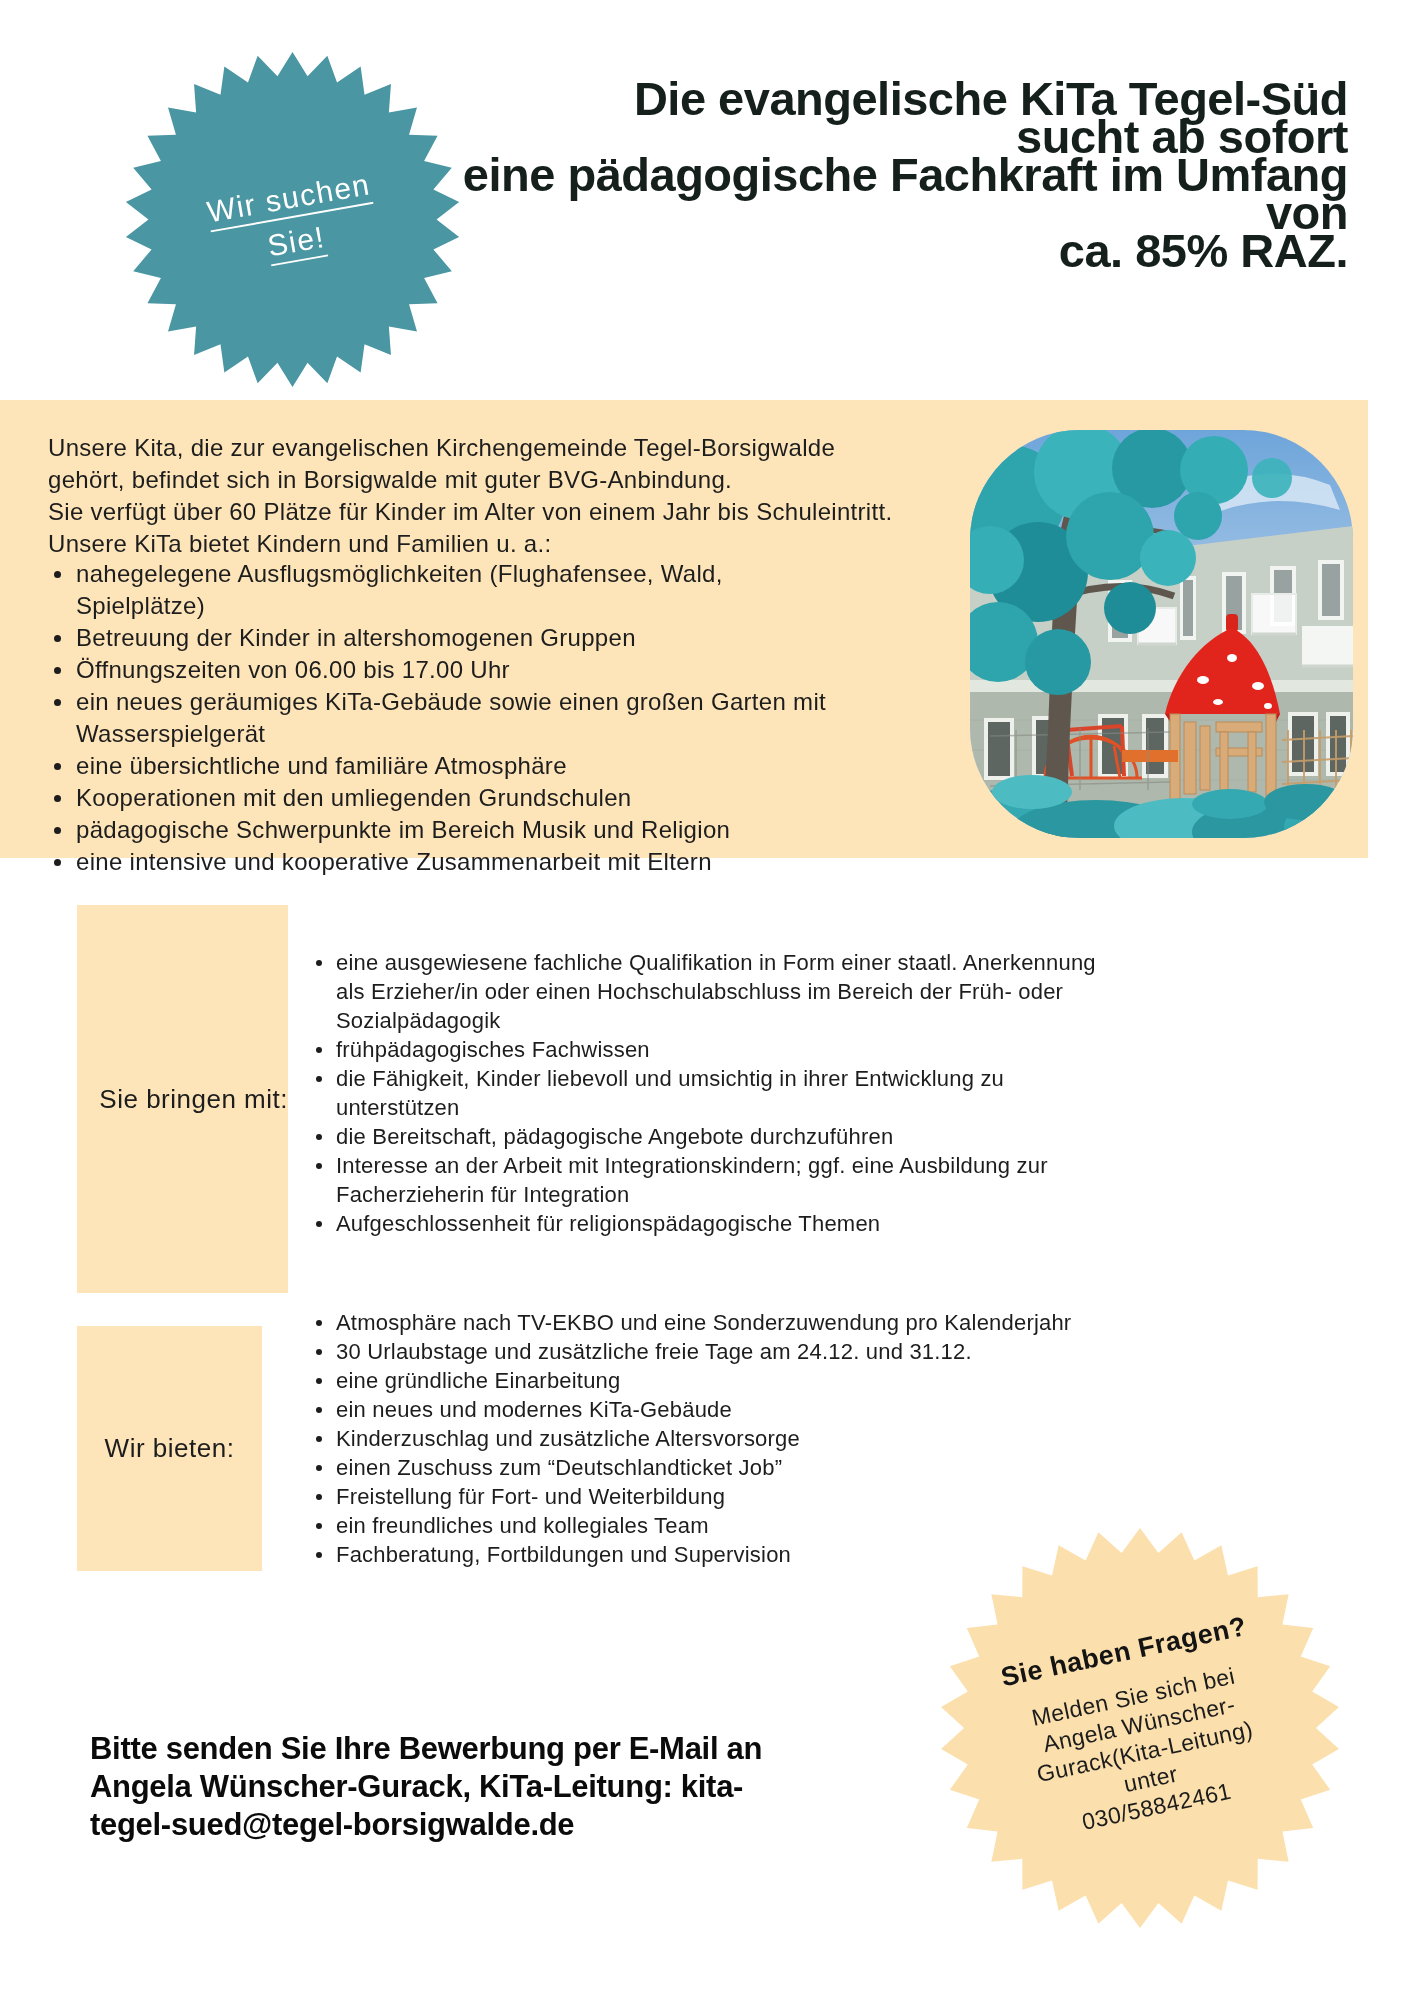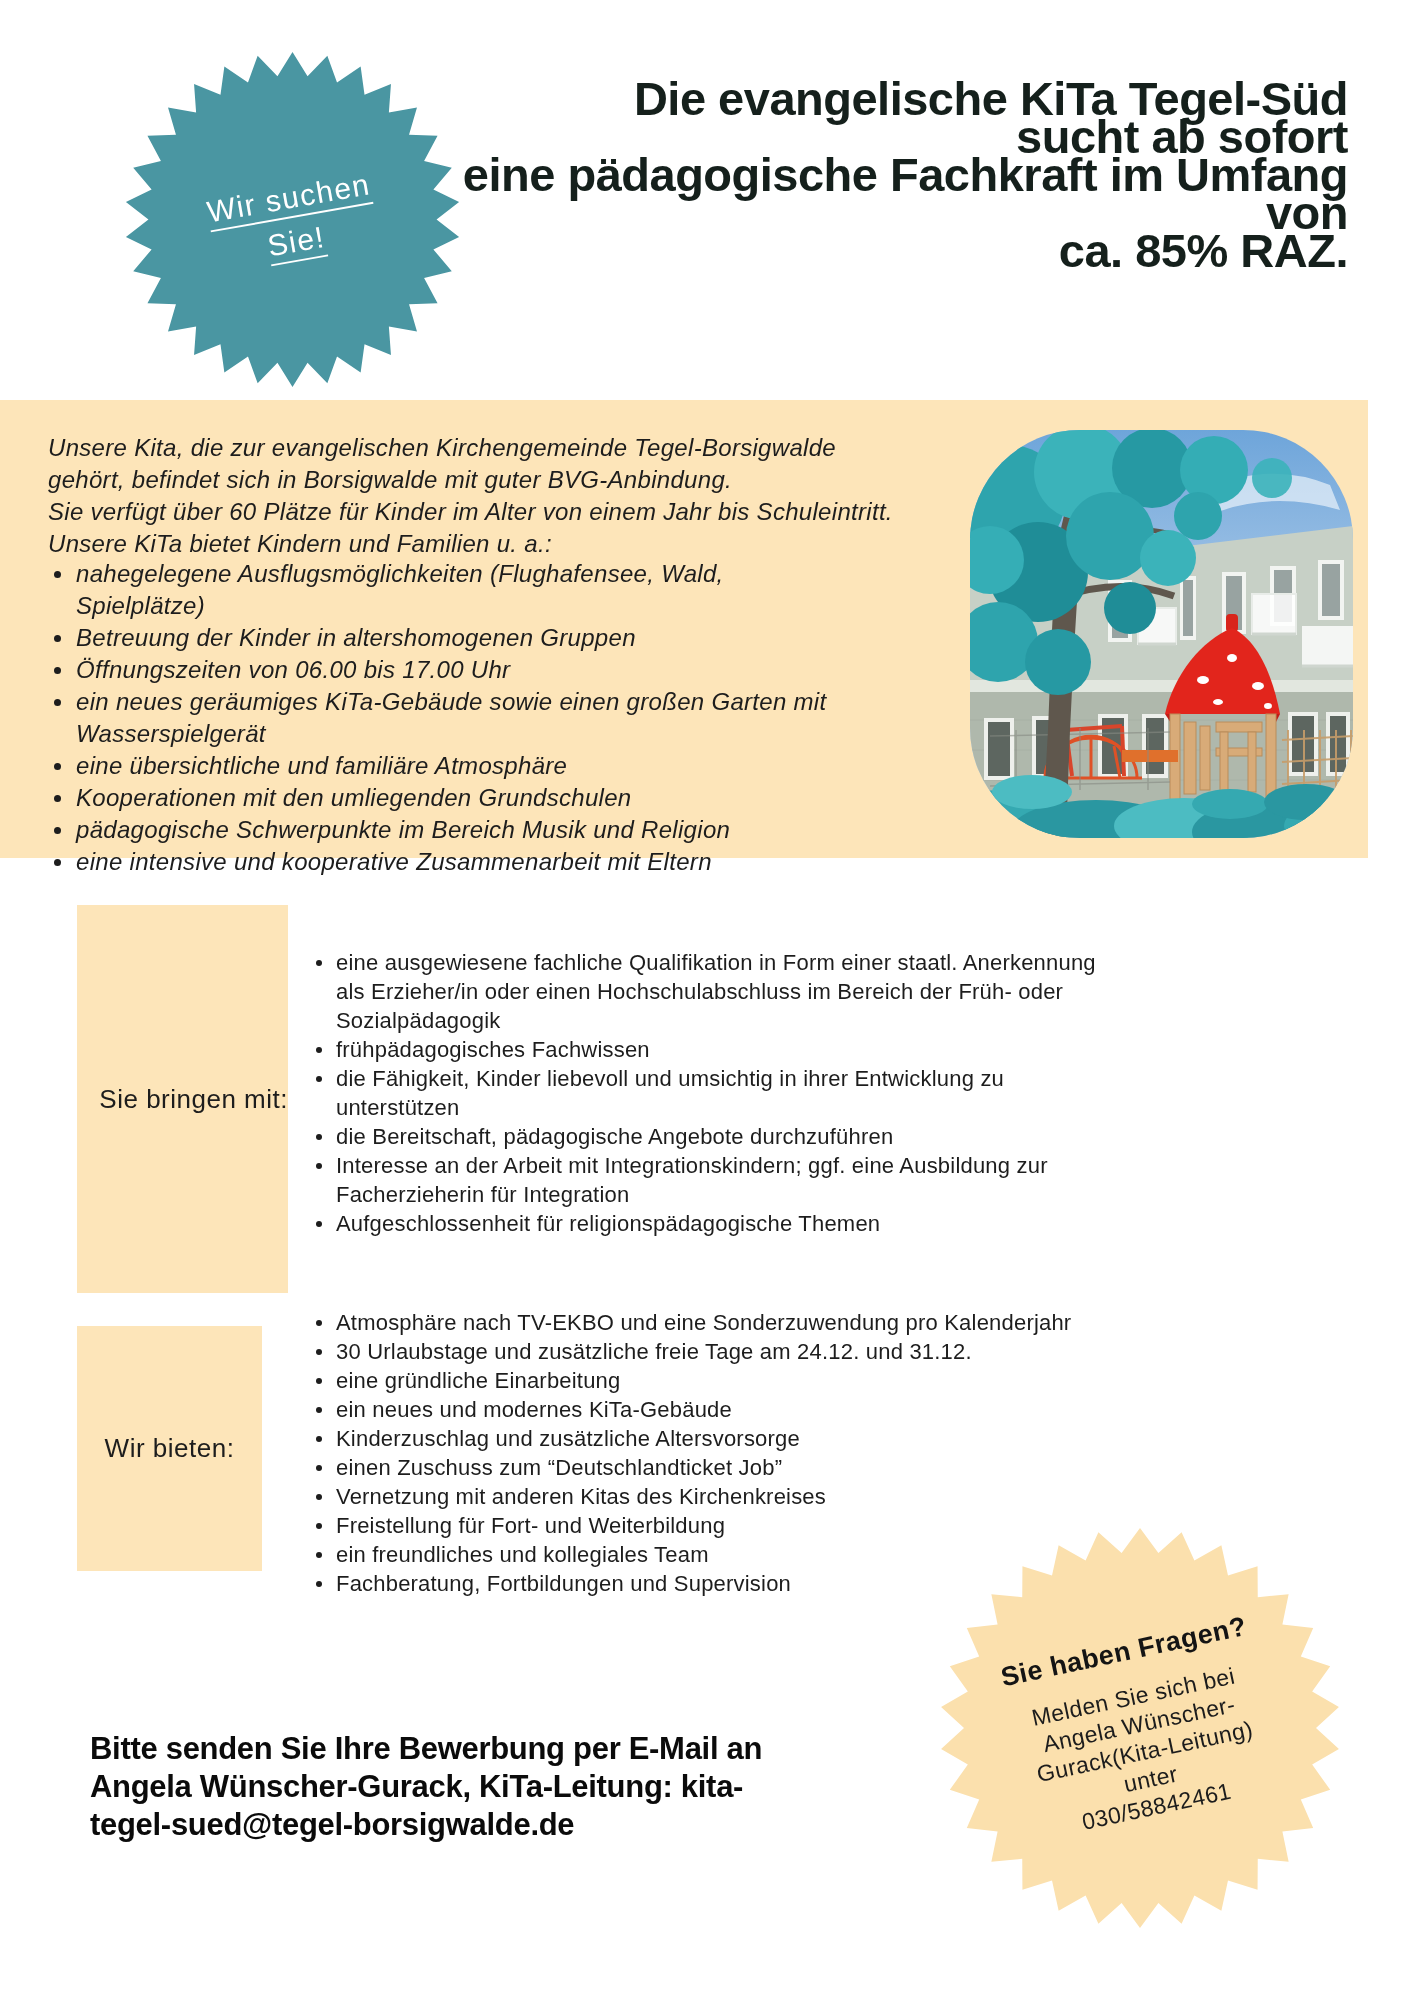--- a/index.html
+++ b/index.html
@@ -18,21 +18,21 @@
   .star{position:absolute;display:flex;align-items:center;justify-content:center;text-align:center;}
   .star-teal{left:125px;top:52px;width:335px;height:335px;background:var(--teal);}
   .star-teal .star-text{transform:rotate(-10deg);color:#ffffff;font-size:30px;line-height:44px;letter-spacing:1.5px;font-weight:400;}
   .star-teal .star-text span{text-decoration:underline;text-underline-offset:8px;text-decoration-thickness:2px;}
 
   
   .headline{position:absolute;top:80px;right:66px;width:940px;text-align:right;
     font-weight:700;font-size:47px;line-height:38px;color:var(--heading);letter-spacing:-0.5px;}
 
   
-  .intro-section{position:absolute;left:0;top:400px;width:1368px;height:458px;background:var(--peach);font-style:italic;}
+  .intro-section{position:absolute;left:0;top:400px;width:1368px;height:458px;background:var(--peach);}
   .intro-text{position:absolute;left:48px;top:32px;width:900px;font-size:24px;line-height:32px;letter-spacing:0.3px;color:#1d1d1d;}
   .intro-bullets{position:absolute;left:48px;top:158px;width:800px;list-style:none;
     font-size:24px;line-height:32px;letter-spacing:0.3px;color:#1d1d1d;}
   .intro-bullets li{position:relative;padding-left:28px;}
   .intro-bullets li::before{content:"";position:absolute;left:6px;top:13px;width:7px;height:7px;border-radius:50%;background:#1d1d1d;}
 
   
   .photo{position:absolute;left:970px;top:430px;width:383px;height:408px;border-radius:110px;overflow:hidden;}
   .photo svg{display:block;width:100%;height:100%;}
 
@@ -297,21 +297,20 @@
   <div class="label-box box-offer">
     <span>Wir bieten:</span>
   </div>
   <ul class="req-list list-offer">
       <li>Atmosphäre nach TV-EKBO und eine Sonderzuwendung pro Kalenderjahr</li>
       <li>30 Urlaubstage und zusätzliche freie Tage am 24.12. und 31.12.</li>
       <li>eine gründliche Einarbeitung</li>
       <li>ein neues und modernes KiTa-Gebäude</li>
       <li>Kinderzuschlag und zusätzliche Altersvorsorge</li>
       <li>einen Zuschuss zum “Deutschlandticket Job”</li>
-      <li>Vernetzung mit anderen Kitas des Kirchenkreises</li>
       <li>Freistellung für Fort- und Weiterbildung</li>
       <li>ein freundliches und kollegiales Team</li>
       <li>Fachberatung, Fortbildungen und Supervision</li>
     </ul>
 
   <div class="star star-questions" style="clip-path: polygon(50% 0%, 54.6% 6.24%, 60.4% 1.09%, 63.6% 8.15%, 70.34% 4.32%, 72% 11.89%, 79.39% 9.55%, 79.44% 17.3%, 87.16% 16.54%, 85.6% 24.14%, 93.3% 25%, 90.2% 32.1%, 97.55% 34.55%, 93.04% 40.85%, 99.73% 44.77%, 94% 50%, 99.73% 55.23%, 93.04% 59.15%, 97.55% 65.45%, 90.2% 67.9%, 93.3% 75%, 85.6% 75.86%, 87.16% 83.46%, 79.44% 82.7%, 79.39% 90.45%, 72% 88.11%, 70.34% 95.68%, 63.6% 91.85%, 60.4% 98.91%, 54.6% 93.76%, 50% 100%, 45.4% 93.76%, 39.6% 98.91%, 36.4% 91.85%, 29.66% 95.68%, 28% 88.11%, 20.61% 90.45%, 20.56% 82.7%, 12.84% 83.46%, 14.4% 75.86%, 6.7% 75%, 9.8% 67.9%, 2.45% 65.45%, 6.96% 59.15%, 0.27% 55.23%, 6% 50%, 0.27% 44.77%, 6.96% 40.85%, 2.45% 34.55%, 9.8% 32.1%, 6.7% 25%, 14.4% 24.14%, 12.84% 16.54%, 20.56% 17.3%, 20.61% 9.55%, 28% 11.89%, 29.66% 4.32%, 36.4% 8.15%, 39.6% 1.09%, 45.4% 6.24%);">
     <div class="q-content">
       <div class="q-title">Sie haben Fragen?</div>
       <div class="q-line">Melden Sie sich bei</div>
       <div class="q-line">Angela Wünscher-</div>

